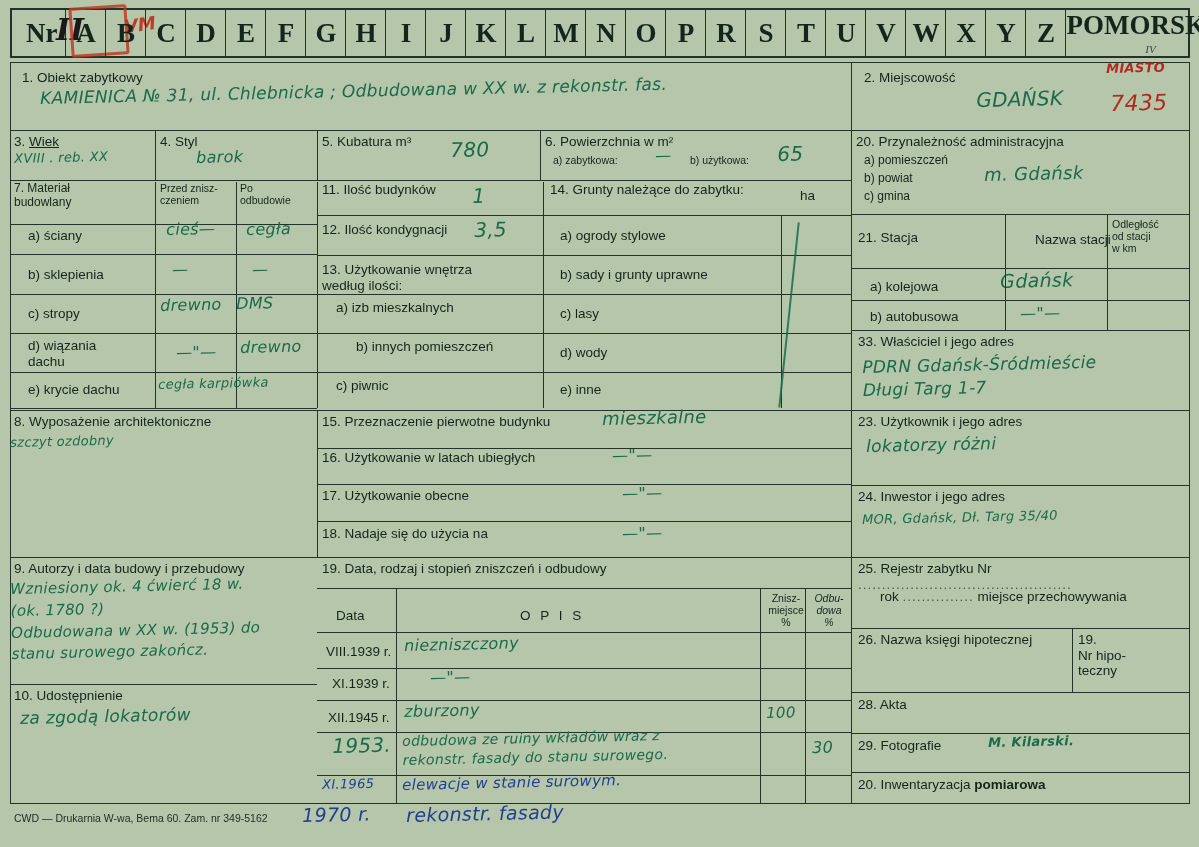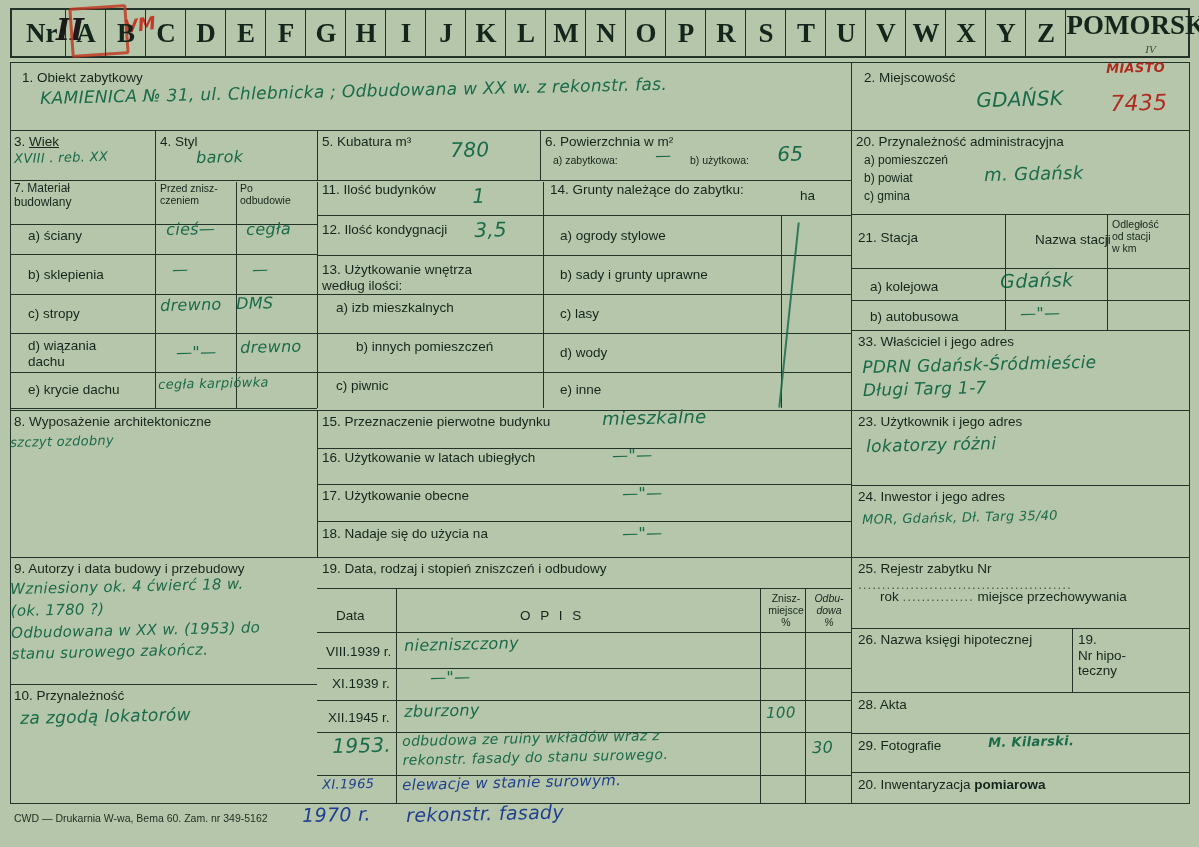--- a/index.html
+++ b/index.html
@@ -382,21 +382,21 @@
       <span>Autorzy i data budowy i przebudowy</span></div>
     <div class="hand wrap" style="position:absolute;left:-4px;top:18px;width:305px;font-size:15px;line-height:1.45;white-space:pre-line;">Wzniesiony ok. 4 ćwierć 18 w.
 (ok. 1780 ?)
 Odbudowana w XX w. (1953) do
 stanu surowego zakończ.</div>
   </div>
   <div class="box" style="left:10px;top:684px;width:307px;height:0;border-top:1.6px solid #22332a;"></div>
 
   <div class="box" style="left:14px;top:688px;width:300px;height:60px;">
     <div class="lbl"><span>10.</span>
-      <span>Przynależność</span></div>
+      <span>Udostępnienie</span></div>
     <div class="hand" style="position:absolute;left:6px;top:22px;font-size:17px;">za zgodą lokatorów</div>
   </div>
 
   <div class="box" style="left:322px;top:561px;width:520px;height:32px;">
     <div class="lbl"><span>19.</span>
       <span>Data, rodzaj i stopień zniszczeń i odbudowy</span></div>
   </div>
   <div class="box lbl" style="left:336px;top:608px;">Data</div>
   <div class="box lbl" style="left:520px;top:608px;letter-spacing:3px;">O P I S</div>
   <div class="box lbl xs" style="left:764px;top:592px;white-space:pre-line;width:44px;text-align:center;">Znisz-

